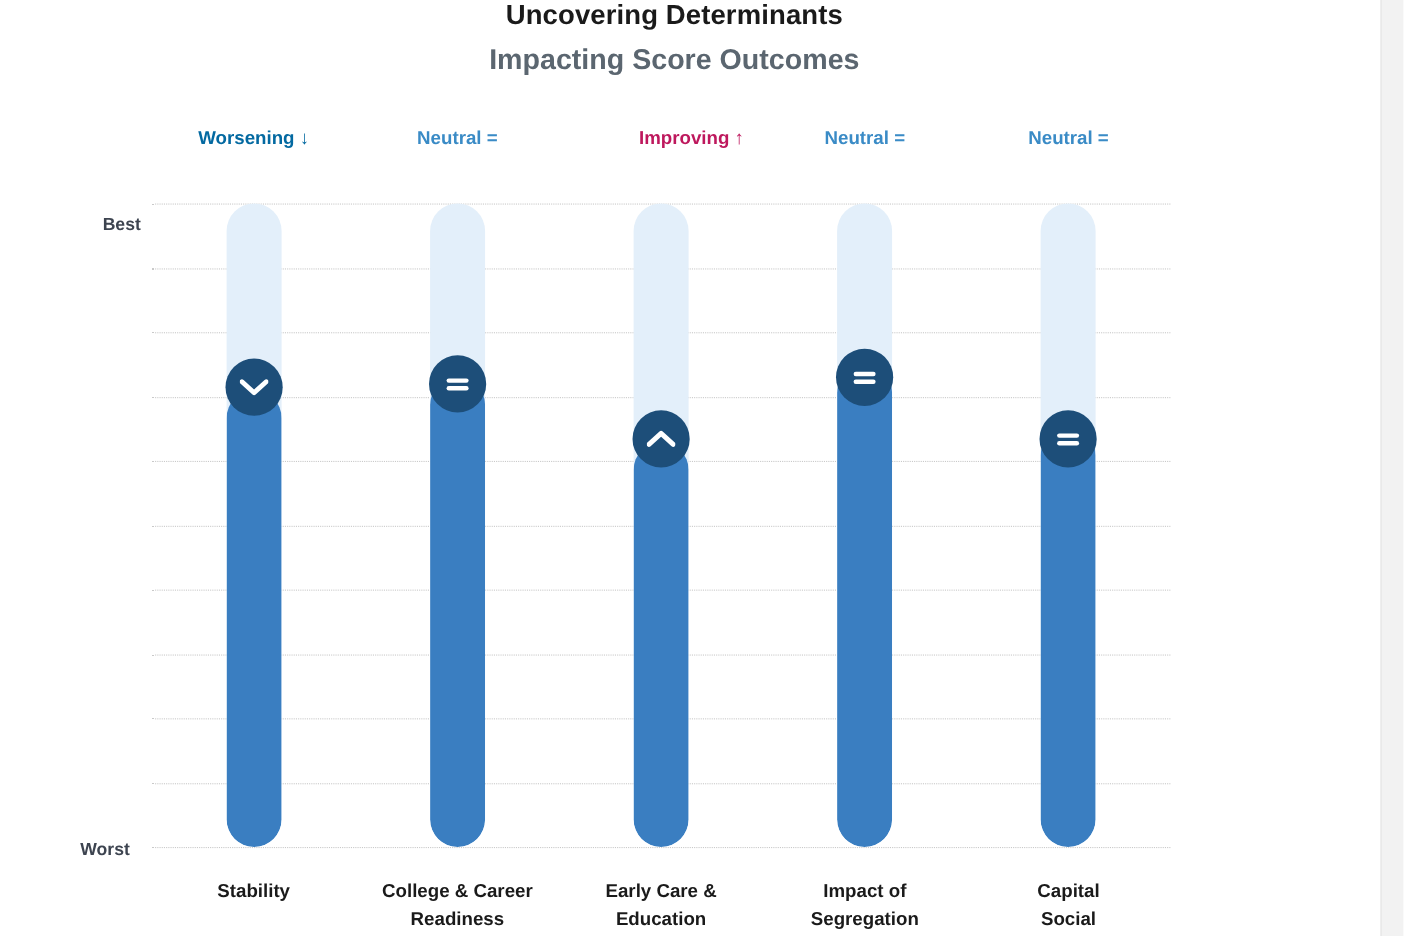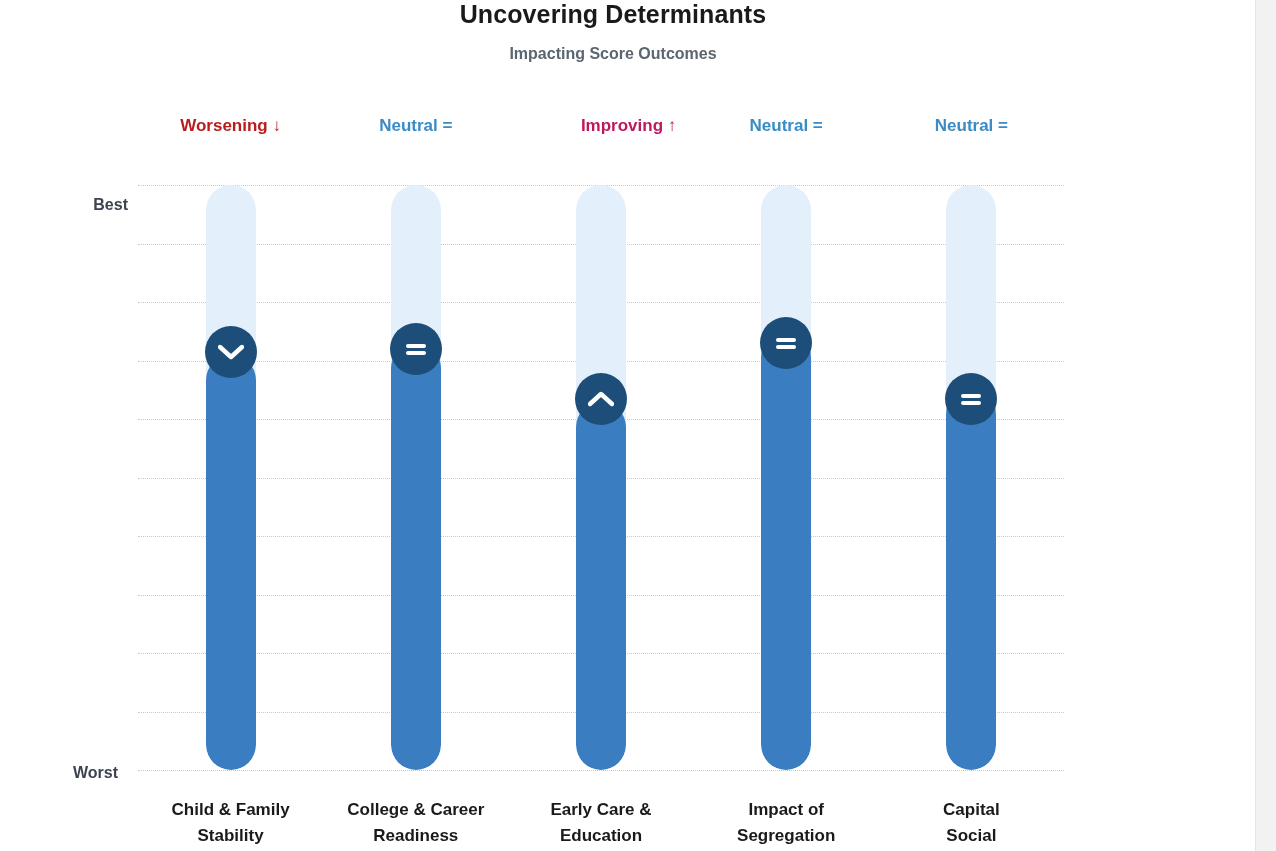--- a/index.html
+++ b/index.html
@@ -40,21 +40,21 @@
     text-align: center;
   }
   .title-main {
     font-size: 25px;
     font-weight: bold;
     color: #1a1a1a;
     letter-spacing: 0.1px;
     line-height: 32px;
   }
   .title-sub {
-    font-size: 16px;
+    font-size: 26px;
     font-weight: bold;
     color: #5b6670;
     line-height: 32px;
     margin-top: 8px;
   }
 
   
   .plot {
     position: absolute;
     left: 138px;
@@ -150,21 +150,21 @@
 <div id="page">
 
   <div class="title-block">
     <div class="title-main">Uncovering Determinants</div>
     <div class="title-sub">Impacting Score Outcomes</div>
   </div>
 
   <div class="axis-label" id="label-best">Best</div>
   <div class="axis-label" id="label-worst">Worst</div>
 
-  <div class="trend" style="left: 138px; color: #b91c1c;">Worsening ↓</div>
+  <div class="trend" style="left: 138px; color: #0369a1;">Worsening ↓</div>
   <div class="trend" style="left: 323.2px; color: rgb(58, 139, 198);">Neutral =</div>
   <div class="trend" style="left: 536px; color: #be185d;">Improving ↑</div>
   <div class="trend" style="left: 693.6px; color: rgb(58, 139, 198);">Neutral =</div>
   <div class="trend" style="left: 878.8px; color: rgb(58, 139, 198);">Neutral =</div>
 
   <div class="plot">
     <div class="gridline" style="top:0px;"></div>
     <div class="gridline" style="top:58.5px;"></div>
     <div class="gridline" style="top:117px;"></div>
     <div class="gridline" style="top:175.5px;"></div>
@@ -229,21 +229,20 @@
       <div class="marker" style="top:214px;">
         <svg width="26" height="16" viewBox="0 0 26 16" aria-hidden="true">
           <rect x="3" y="3" width="20" height="4" rx="2" fill="#ffffff"></rect>
           <rect x="3" y="10" width="20" height="4" rx="2" fill="#ffffff"></rect>
         </svg>
       </div>
     </div>
   </div>
 
   <div class="cat" style="left:125.6px;">
-    <div>Child &amp; Family</div>
     <div>Stability</div>
   </div>
   <div class="cat" style="left:310.8px;">
     <div>College &amp; Career</div>
     <div>Readiness</div>
   </div>
   <div class="cat" style="left:496px;">
     <div>Early Care &amp;</div>
     <div>Education</div>
   </div>

